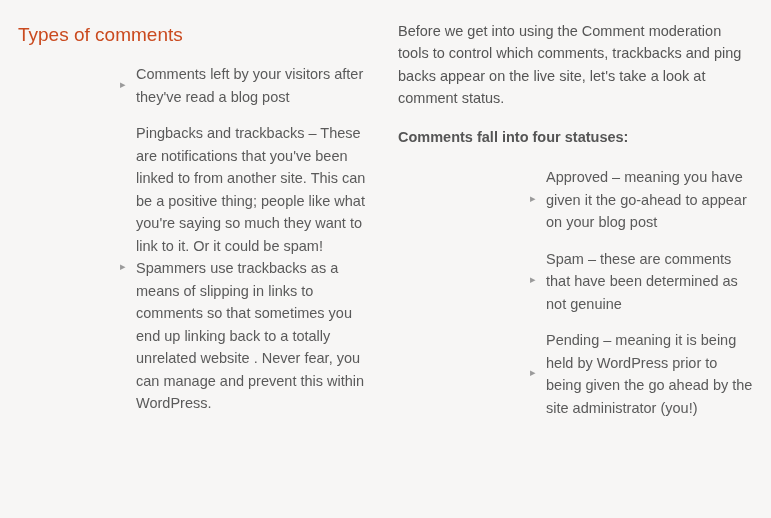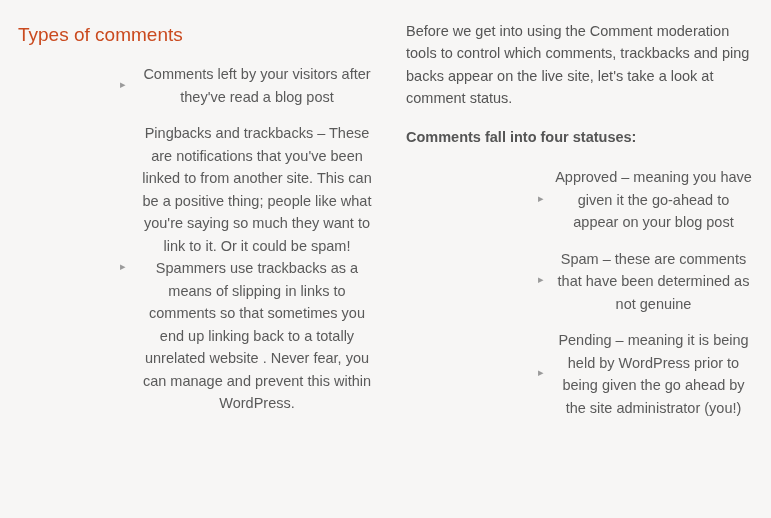--- a/index.html
+++ b/index.html
@@ -12,21 +12,21 @@
       background: #f7f6f5;
       width: 771px;
       height: 518px;
       padding: 20px 18px;
       color: #5a5a5a;
       font-size: 14.5px;
       line-height: 1.55;
     }
     .container {
       display: flex;
-      gap: 28px;
+      gap: 20px;
     }
     .column-left {
       flex: 0 0 360px;
     }
     .column-right {
       flex: 1;
     }
     h2 {
       color: #ca4a1f;
       font-size: 19px;
@@ -41,21 +41,20 @@
       list-style: none;
       padding-left: 118px;
     }
     .column-right ul.bulleted {
       padding-left: 148px;
     }
     ul.bulleted li {
       position: relative;
       margin-bottom: 14px;
       color: #5a5a5a;
-      text-align: center;
     }
     ul.bulleted li::before {
       content: "▸";
       position: absolute;
       left: -16px;
       top: 50%;
       transform: translateY(-56%);
       color: #9a9a9a;
       font-size: 11px;
     }

